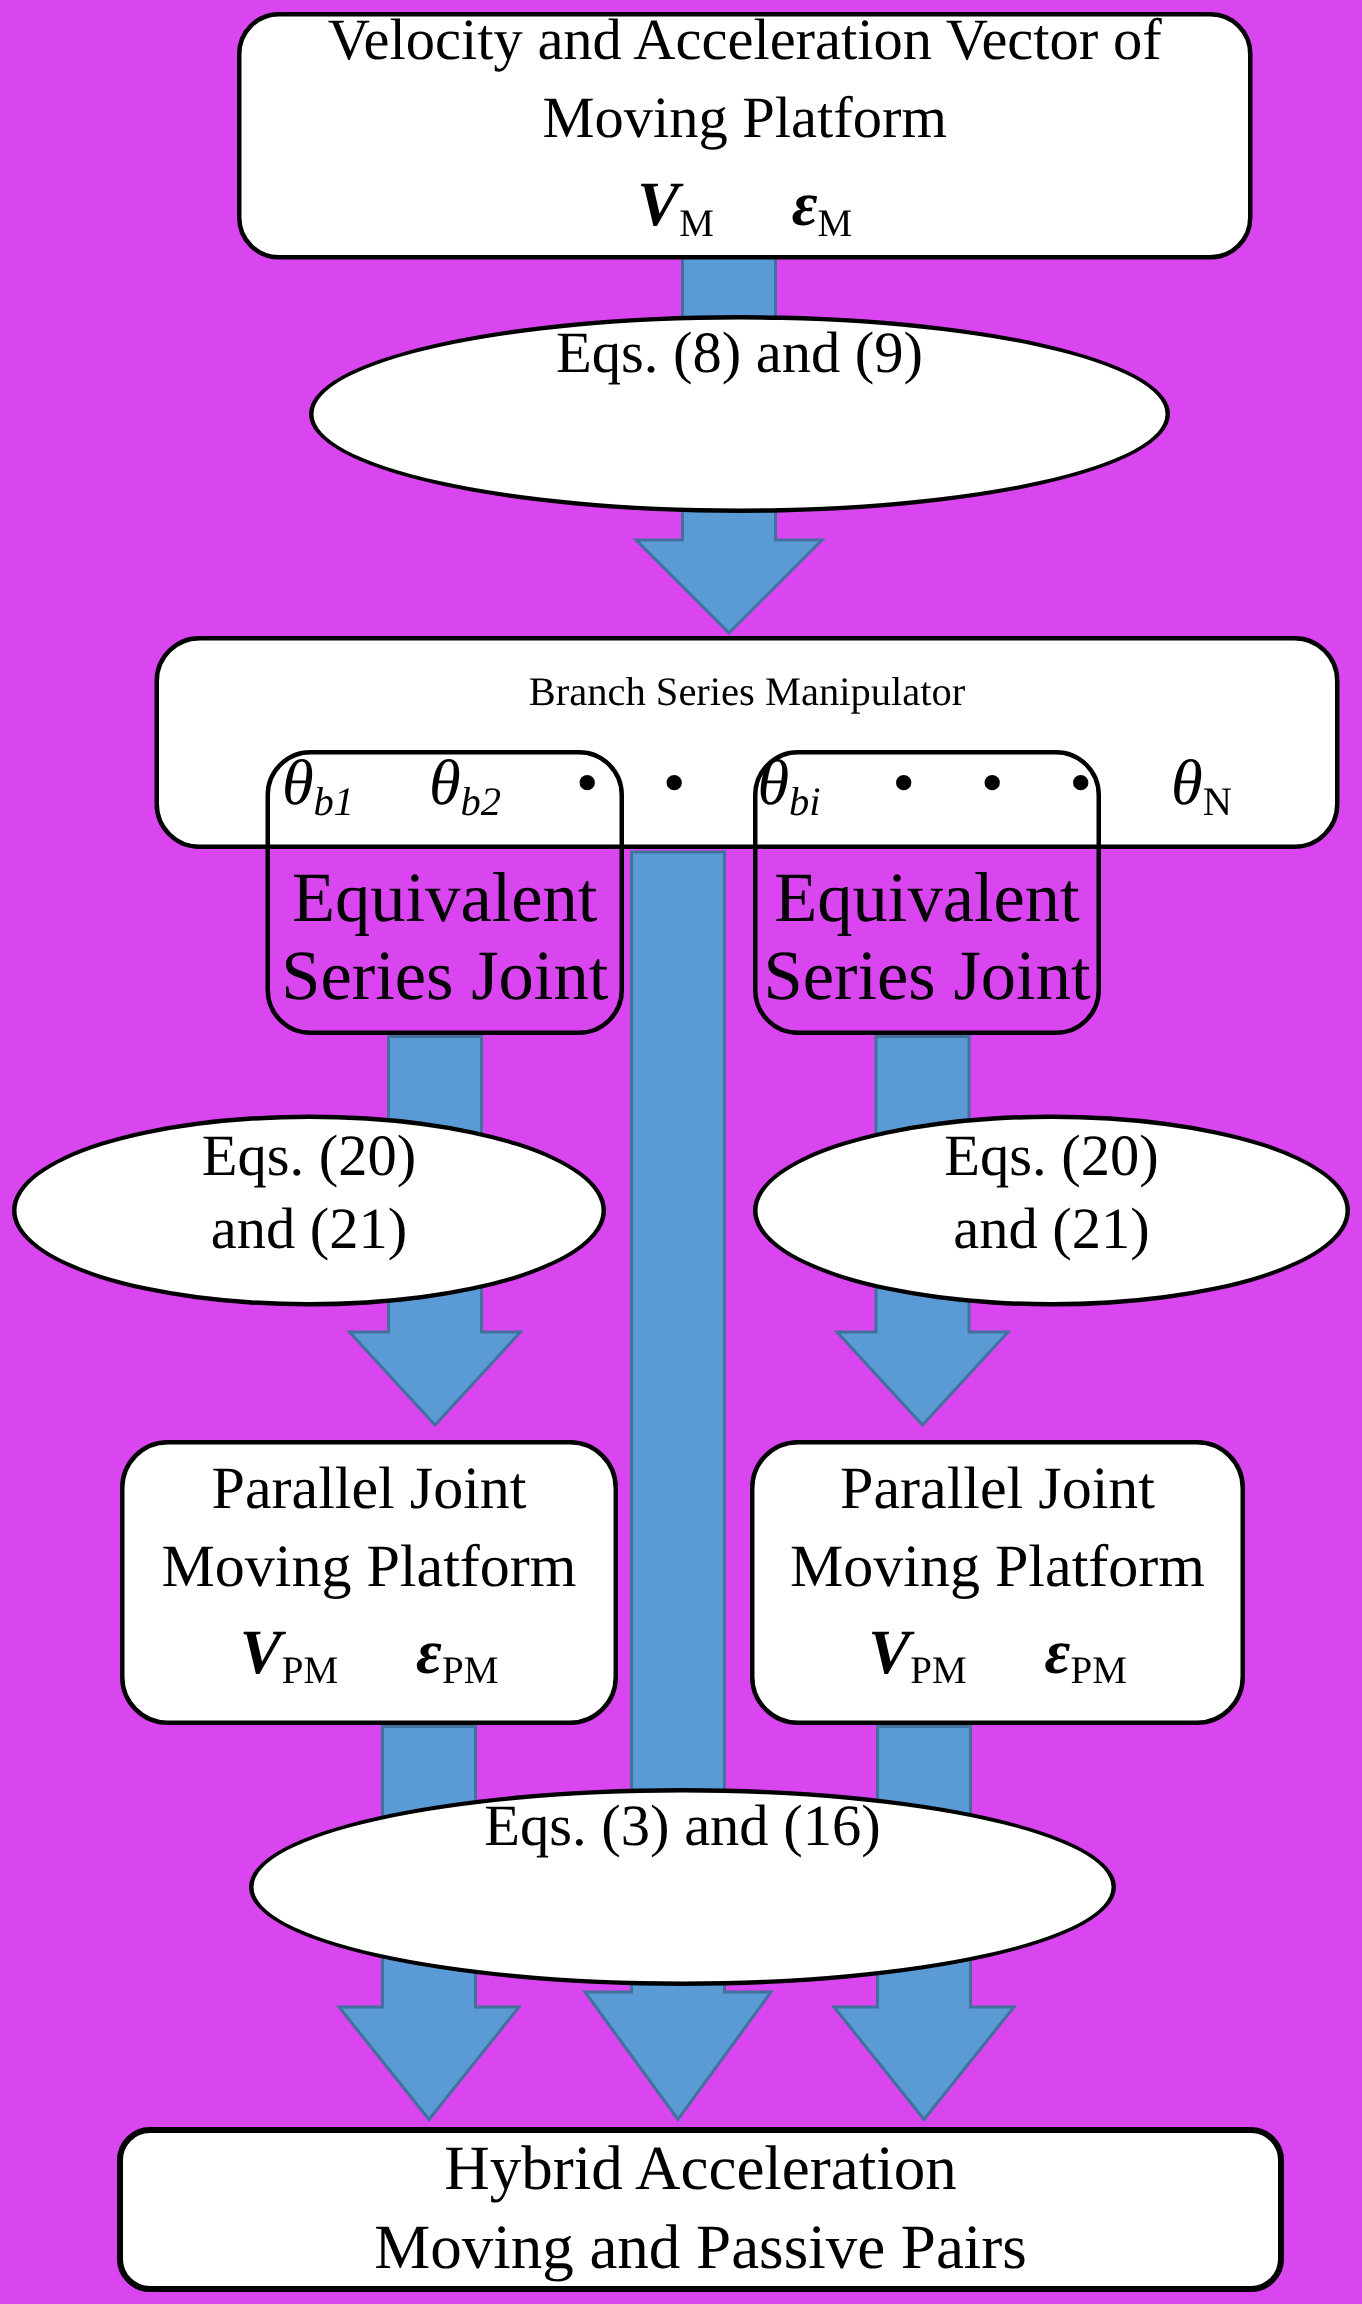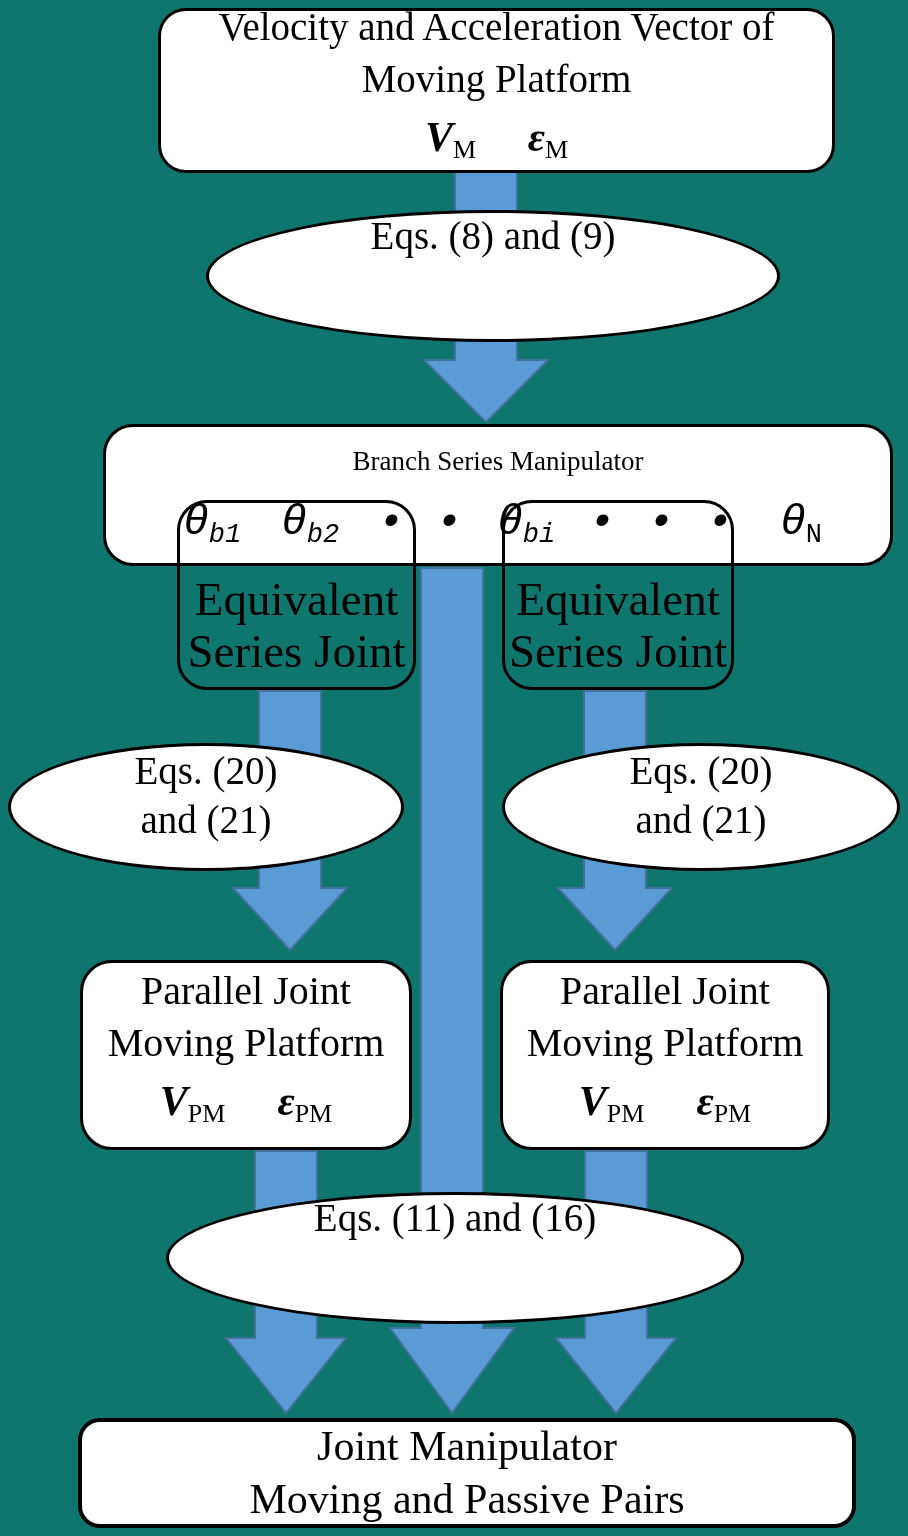--- a/index.html
+++ b/index.html
@@ -1,20 +1,20 @@
 <!DOCTYPE html>
 <html><head>
 <meta charset="utf-8">
 <style>
   html, body { margin: 0; padding: 0; background: #ffffff; }
   #diagram {
     position: relative;
     width: 908px;
     height: 1536px;
-    background: #0f766e;
+    background: #d946ef;
     font-family: "Liberation Serif", "DejaVu Serif", serif;
     color: #000000;
     overflow: hidden;
   }
 
   
   .rbox {
     position: absolute;
     box-sizing: border-box;
     border: 3px solid #000;
@@ -58,21 +58,21 @@
   #eq1116-ellipse { left: 166px; top: 1192px; width: 578px; height: 132px; font-size: 39px; }
 
   
   .sym { font-weight: bold; font-style: italic; font-size: 42px; }
   .sym-group { display: inline-block; margin: 0 21px; }
   .sub { font-size: 26px; vertical-align: -0.28em; font-weight: normal; font-style: normal; }
   .sym-row { margin-top: 2px; line-height: 60px; }
 
   
   #theta-row { position: absolute; left: 0; top: 494px; width: 908px; height: 64px; z-index: 2; }
-  .tj { position: absolute; transform: translateX(-50%); font-style: italic; font-size: 43px; line-height: 58px; white-space: nowrap; font-family: Liberation Mono, monospace; }
+  .tj { position: absolute; transform: translateX(-50%); font-style: italic; font-size: 43px; line-height: 58px; white-space: nowrap; }
   .tj .sub { font-style: italic; font-size: 27px; }
   .tj.upright-sub .sub { font-style: normal; }
   .tj1 { left: 212px; } .tj2 { left: 310px; } .tj3 { left: 391px; }
   .tj4 { left: 449px; } .tj5 { left: 526px; } .tj6 { left: 602px; }
   .tj7 { left: 661px; } .tj8 { left: 720px; } .tj9 { left: 801px; }
 </style>
 </head>
 <body>
 
 <div id="diagram">
@@ -145,21 +145,21 @@
   <div id="parallel-right" class="rbox">
     <div>Parallel Joint</div>
     <div>Moving Platform</div>
     <div class="sym-row">
       <span class="sym-group"><span class="sym">V</span><span class="sub">PM</span></span>
       <span class="sym-group"><span class="sym">ε</span><span class="sub">PM</span></span>
     </div>
   </div>
 
   <div id="eq1116-ellipse" class="ellipse">
-    <div>Eqs. (11) and (16)</div>
+    <div>Eqs. (3) and (16)</div>
   </div>
 
   <div id="hybrid-box" class="rbox">
-    <div>Joint Manipulator</div>
+    <div>Hybrid Acceleration</div>
     <div>Moving and Passive Pairs</div>
   </div>
 
 </div>
 
 </body></html>

